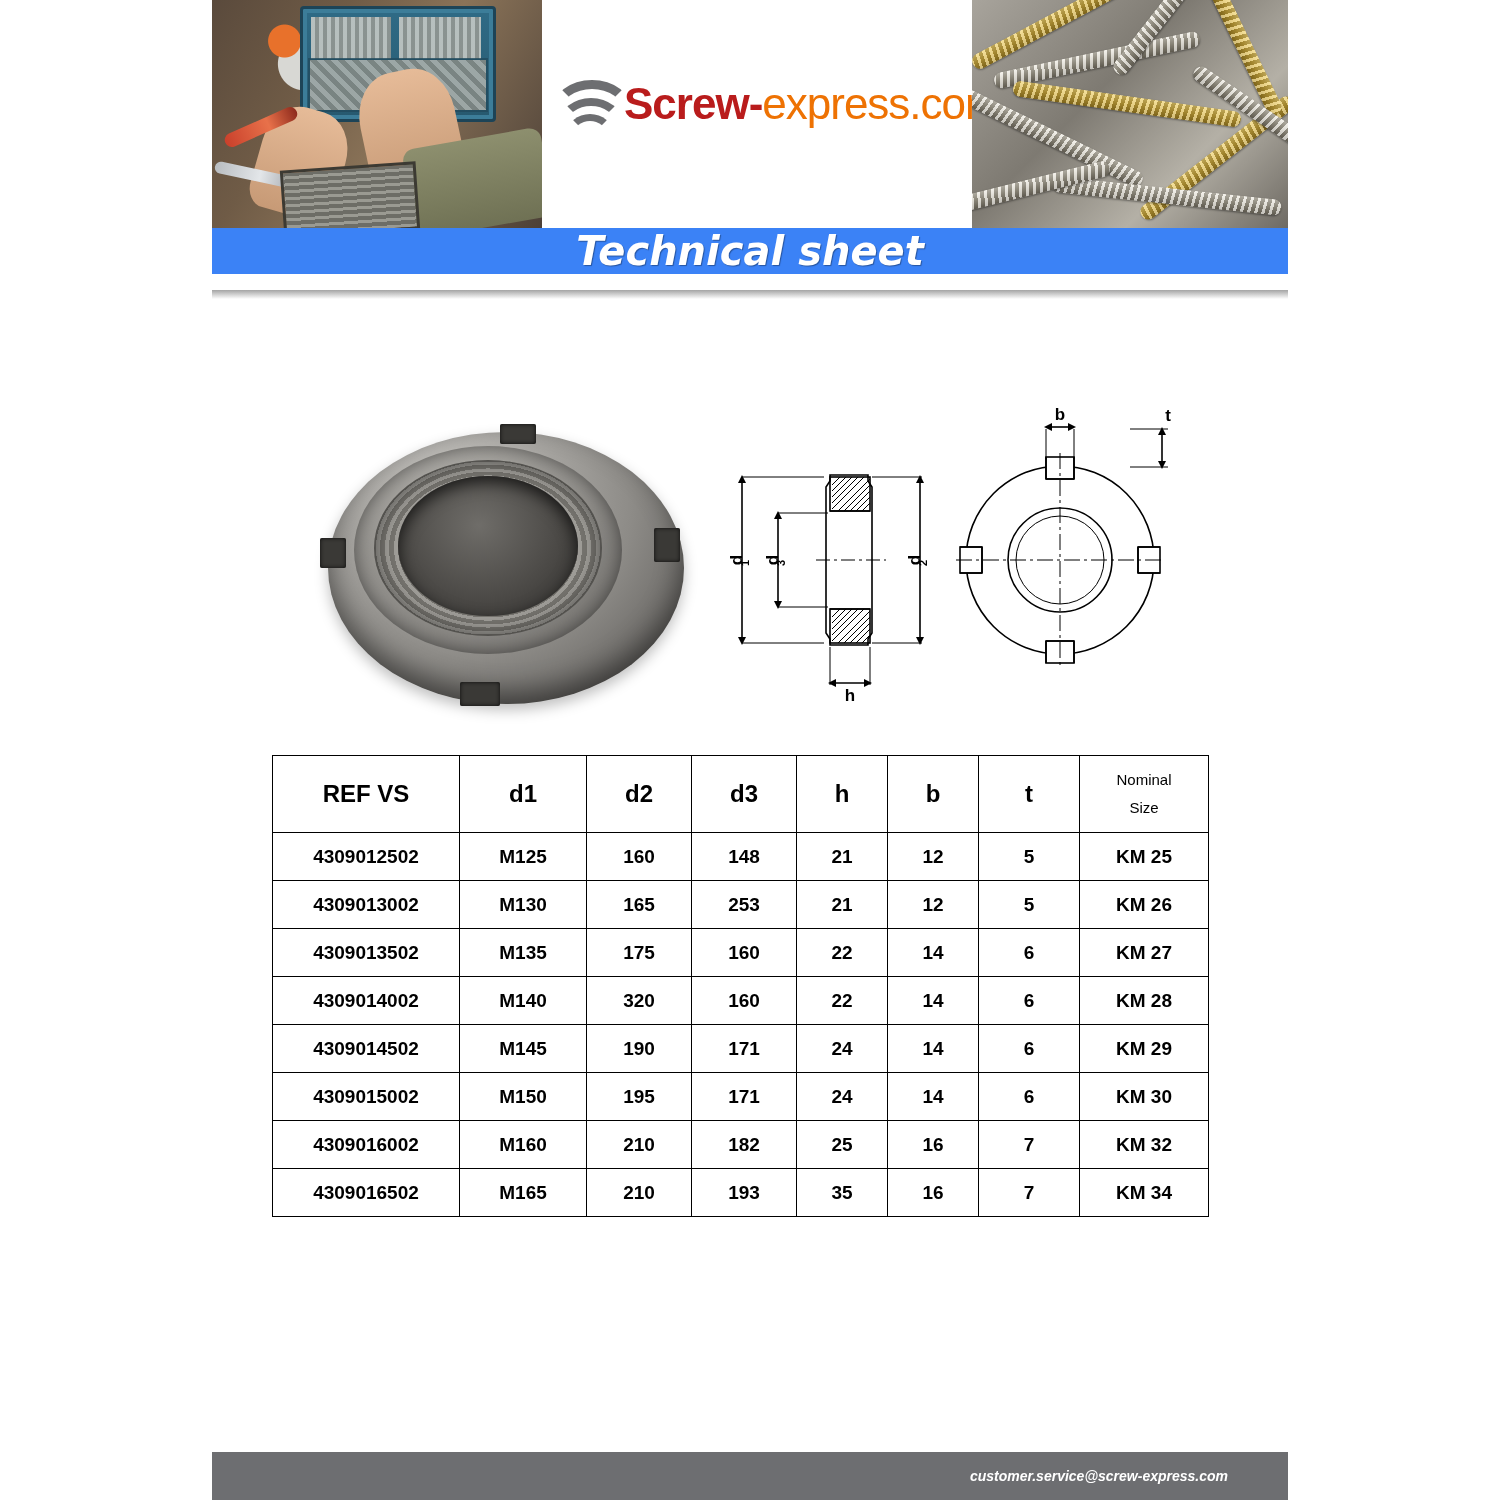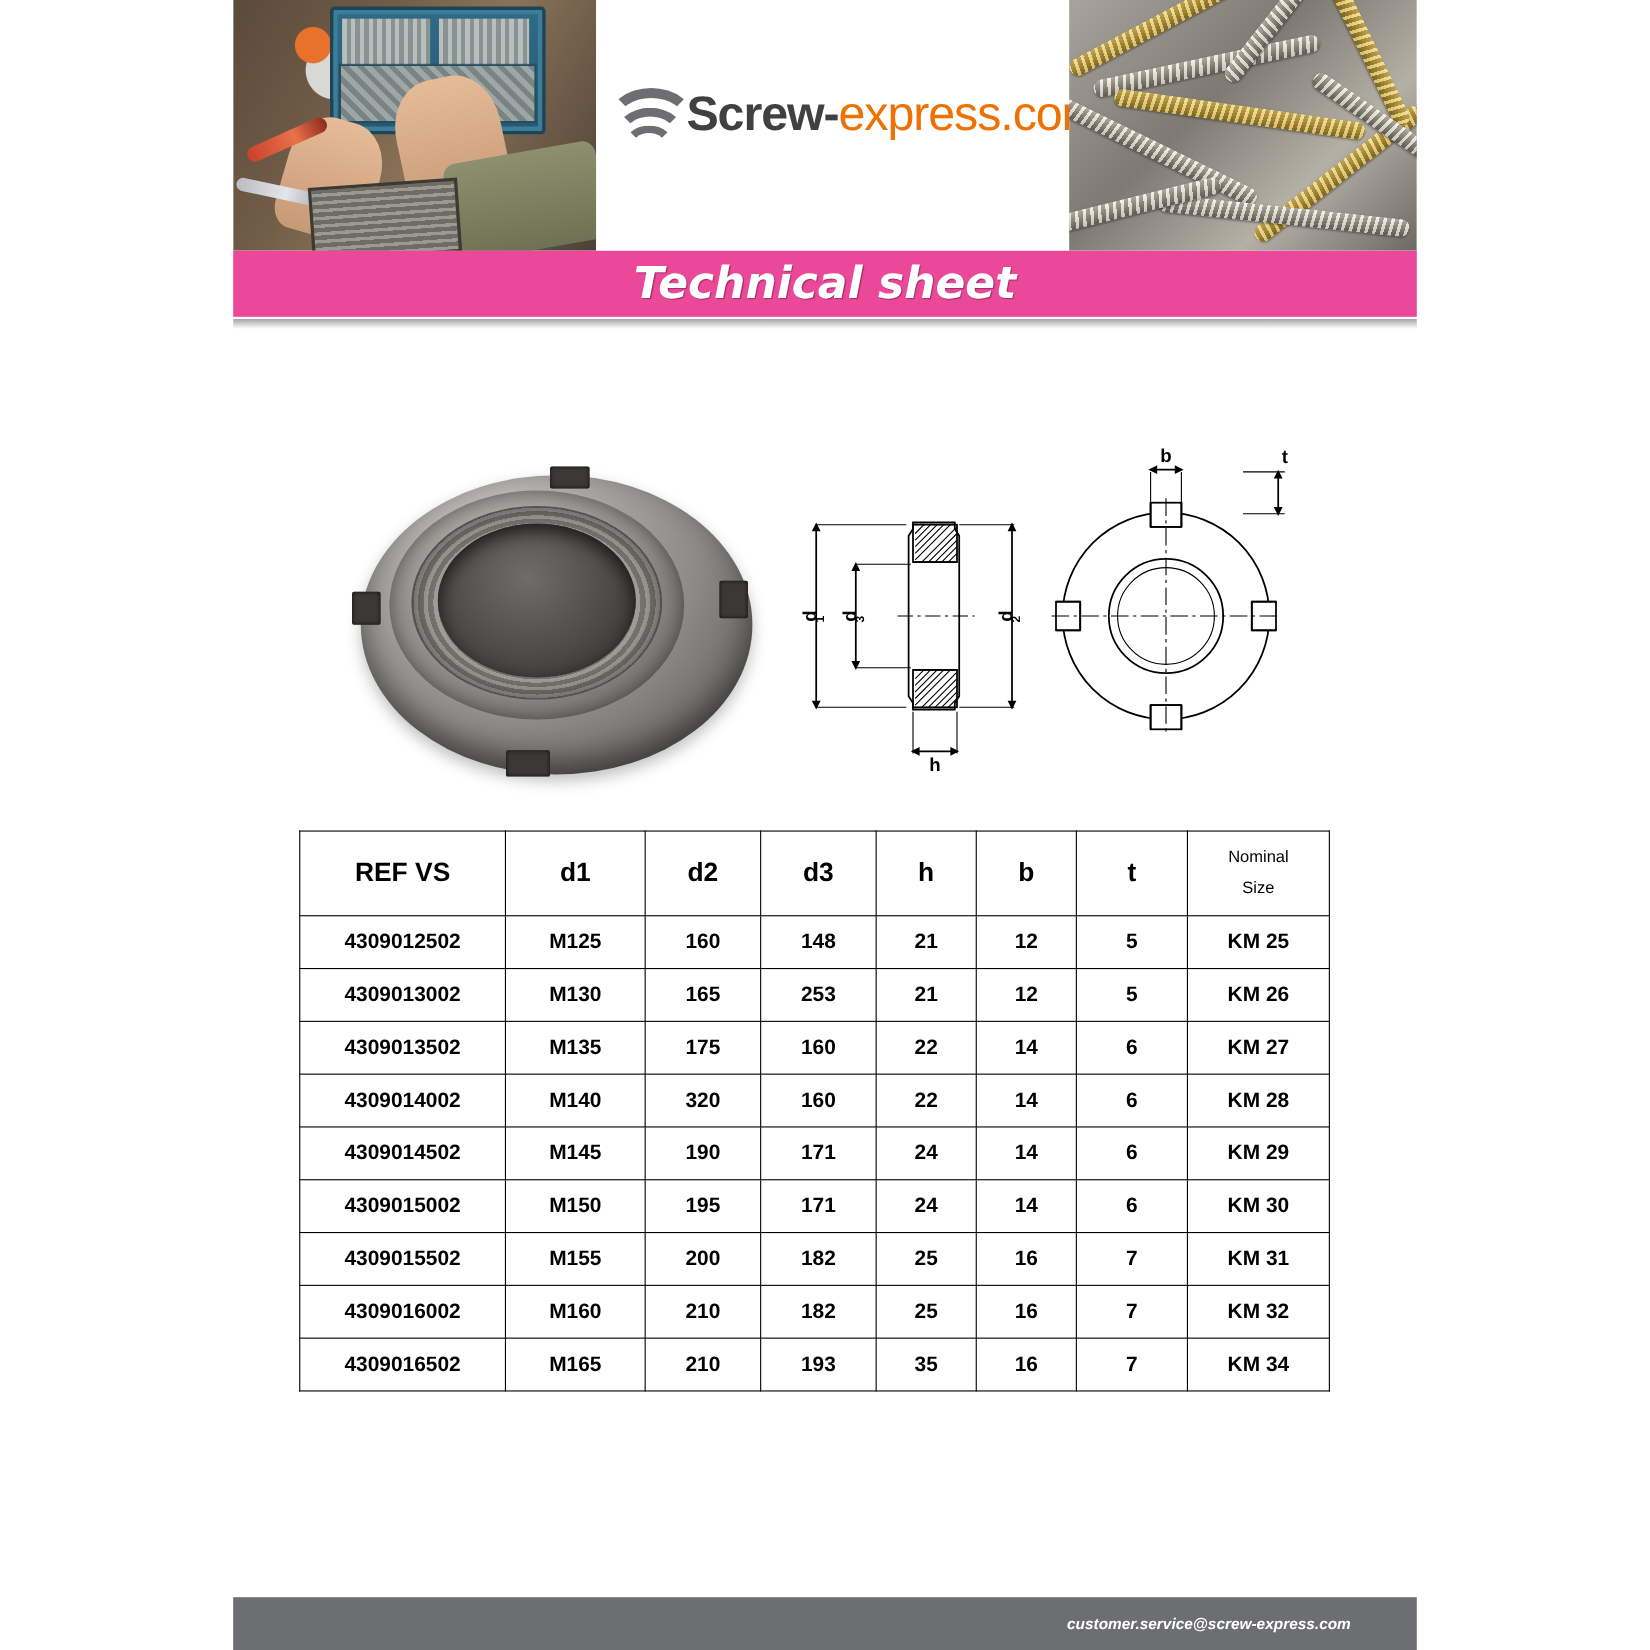--- a/index.html
+++ b/index.html
@@ -137,21 +137,21 @@
   }
   .logo-mark .a1 { top: 2px;  width: 62px; height: 22px; border-width: 9px 9px 0 9px; }
   .logo-mark .a2 { top: 20px; width: 48px; left: 7px; height: 18px; border-width: 8px 8px 0 8px; }
   .logo-mark .a3 { top: 36px; width: 32px; left: 15px; height: 13px; border-width: 7px 7px 0 7px; }
   .logo-text {
     font-size: 44px;
     font-weight: bold;
     letter-spacing: -1px;
     white-space: nowrap;
   }
-  .logo-text .t-screw { color: #404040; }
+  .logo-text .t-screw { color: #b91c1c; }
   .logo-text .t-express { color: #ee7203; font-weight: normal; }
 
   .header-photo-right {
     position: absolute;
     left: 760px; top: 0;
     width: 316px; height: 228px;
     overflow: hidden;
     background: linear-gradient(135deg, #a8a49c 0%, #7e7a72 40%, #b4b0a6 70%, #6e6a63 100%);
   }
   .screw {
@@ -168,22 +168,22 @@
       repeating-linear-gradient(100deg, rgba(255,238,180,.6) 0 3px, rgba(90,70,10,.3) 3px 7px),
       linear-gradient(180deg, #e8cf79 0%, #c2a23f 50%, #8a6f20 100%);
   }
 
   
   .title-bar {
     position: absolute;
     left: 212px;
     top: 228px;
     width: 1076px;
-    height: 60px;
-    background: #ec4899;
+    height: 46px;
+    background: #3b82f6;
     display: flex;
     align-items: center;
     justify-content: center;
   }
   .title-bar .title {
     color: #ffffff;
     font-size: 40px;
     font-weight: bold;
     font-style: italic;
     font-family: "DejaVu Sans", sans-serif;
@@ -559,30 +559,20 @@
         <td>4309015002</td>
         <td>M150</td>
         <td>195</td>
         <td>171</td>
         <td>24</td>
         <td>14</td>
         <td>6</td>
         <td>KM 30</td>
       </tr>
       <tr>
-        <td>4309015502</td>
-        <td>M155</td>
-        <td>200</td>
-        <td>182</td>
-        <td>25</td>
-        <td>16</td>
-        <td>7</td>
-        <td>KM 31</td>
-      </tr>
-      <tr>
         <td>4309016002</td>
         <td>M160</td>
         <td>210</td>
         <td>182</td>
         <td>25</td>
         <td>16</td>
         <td>7</td>
         <td>KM 32</td>
       </tr>
       <tr>

